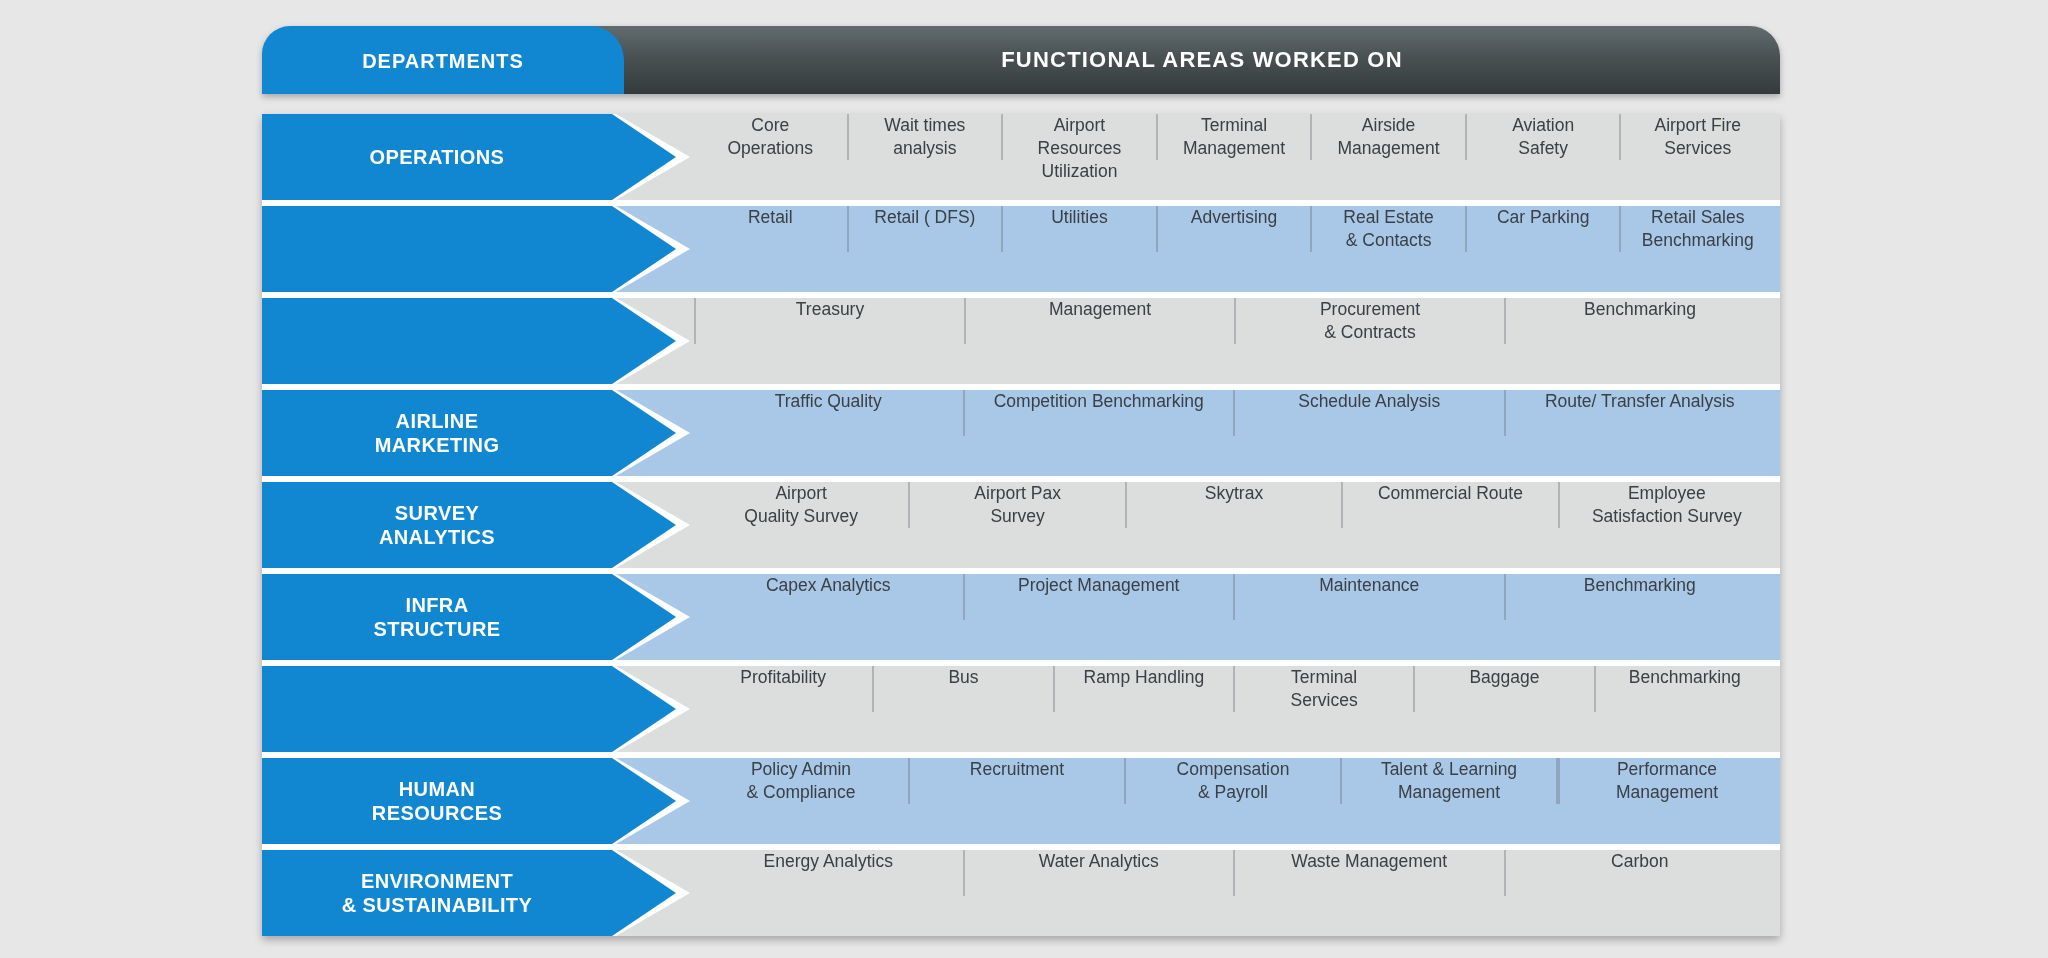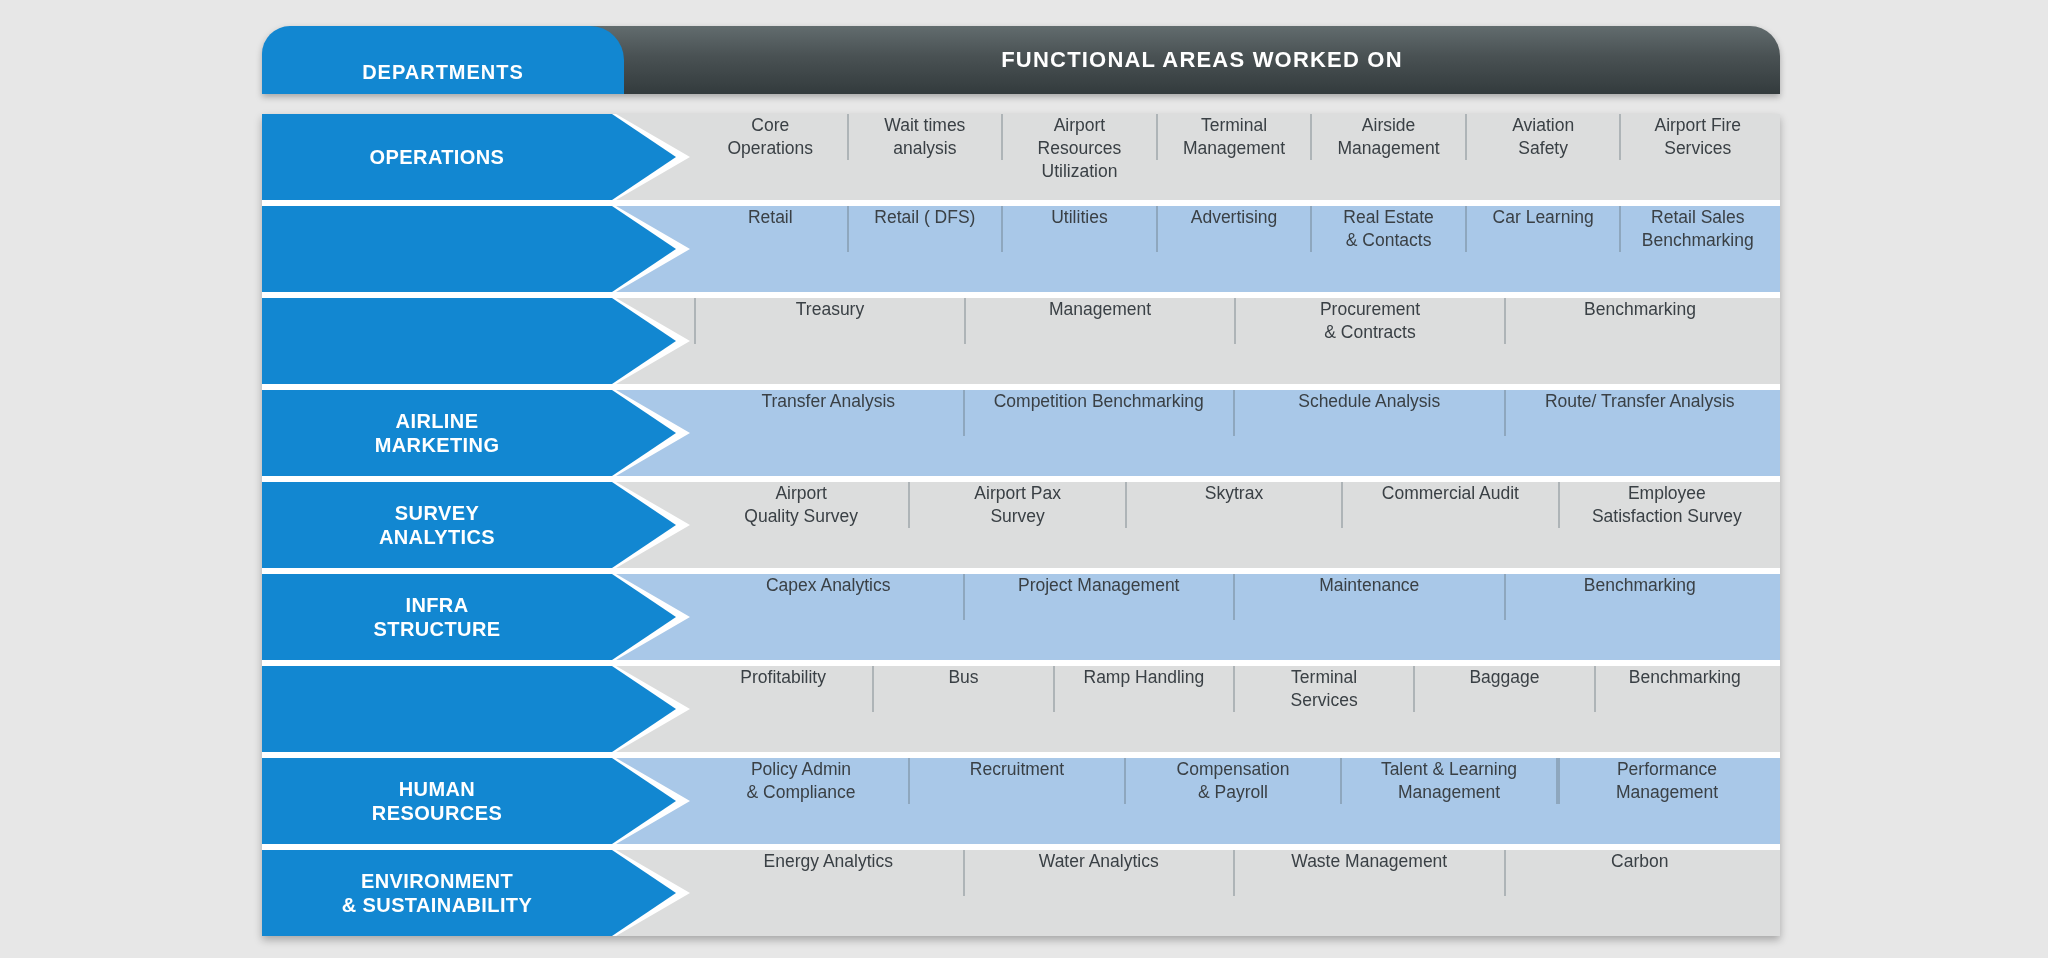--- a/index.html
+++ b/index.html
@@ -21,21 +21,21 @@
     position:absolute;left:362px;right:0;top:0;bottom:0;
     display:flex;align-items:center;justify-content:center;
     color:#fff;font-size:22px;font-weight:700;letter-spacing:1.2px;
   }
   .header-tab{
     position:absolute;left:0;top:0;bottom:0;width:362px;
     background:var(--accent-blue,#1287d1);
     border-radius:28px 34px 0 0;
   }
   .header-tab-label{
-    position:absolute;left:0;top:12px;width:362px;height:100%;
+    position:absolute;left:0;top:1px;width:362px;height:100%;
     display:flex;align-items:center;justify-content:center;
     color:#fff;font-size:20px;font-weight:700;letter-spacing:1px;
   }
 
   
   .rows{
     margin-top:20px;display:flex;flex-direction:column;gap:6px;
     background:#ffffff;               
     box-shadow:0 4px 8px rgba(0,0,0,0.28);
   }
@@ -118,21 +118,21 @@
         <span class="vdiv"></span>
         <span class="item">Retail ( DFS)</span>
         <span class="vdiv"></span>
         <span class="item">Utilities</span>
         <span class="vdiv"></span>
         <span class="item">Advertising</span>
         <span class="vdiv"></span>
         <span class="item">Real Estate
 &amp; Contacts</span>
         <span class="vdiv"></span>
-        <span class="item">Car Learning</span>
+        <span class="item">Car Parking</span>
         <span class="vdiv"></span>
         <span class="item">Retail Sales
 Benchmarking</span>
       </div>
     </div>
 
     <div class="row gray">
       <div class="row-bg"></div>
       <div class="arrow"></div>
       <div class="row-items">
@@ -147,21 +147,21 @@
         <span class="item">Benchmarking</span>
       </div>
     </div>
 
     <div class="row blue">
       <div class="row-bg"></div>
       <div class="arrow"></div>
       <div class="dept-label">AIRLINE
 MARKETING</div>
       <div class="row-items">
-        <span class="item">Transfer Analysis</span>
+        <span class="item">Traffic Quality</span>
         <span class="vdiv"></span>
         <span class="item">Competition Benchmarking</span>
         <span class="vdiv"></span>
         <span class="item">Schedule Analysis</span>
         <span class="vdiv"></span>
         <span class="item">Route/ Transfer Analysis</span>
       </div>
     </div>
 
     <div class="row gray">
@@ -171,21 +171,21 @@
 ANALYTICS</div>
       <div class="row-items">
         <span class="item">Airport
 Quality Survey</span>
         <span class="vdiv"></span>
         <span class="item">Airport Pax
 Survey</span>
         <span class="vdiv"></span>
         <span class="item">Skytrax</span>
         <span class="vdiv"></span>
-        <span class="item">Commercial Audit</span>
+        <span class="item">Commercial Route</span>
         <span class="vdiv"></span>
         <span class="item">Employee
 Satisfaction Survey</span>
       </div>
     </div>
 
     <div class="row blue">
       <div class="row-bg"></div>
       <div class="arrow"></div>
       <div class="dept-label">INFRA

